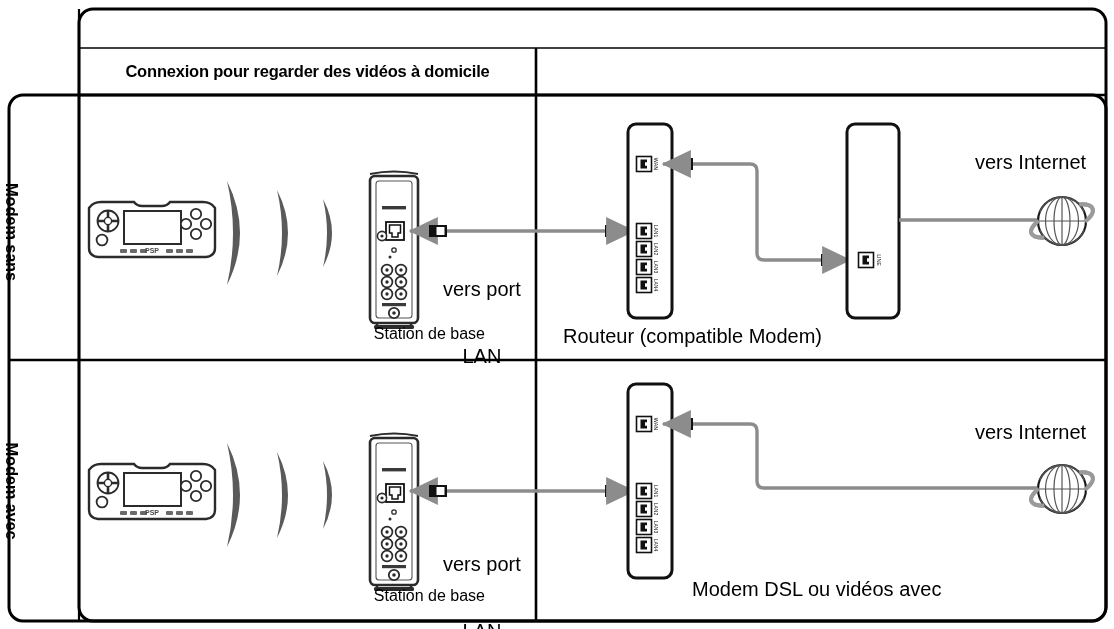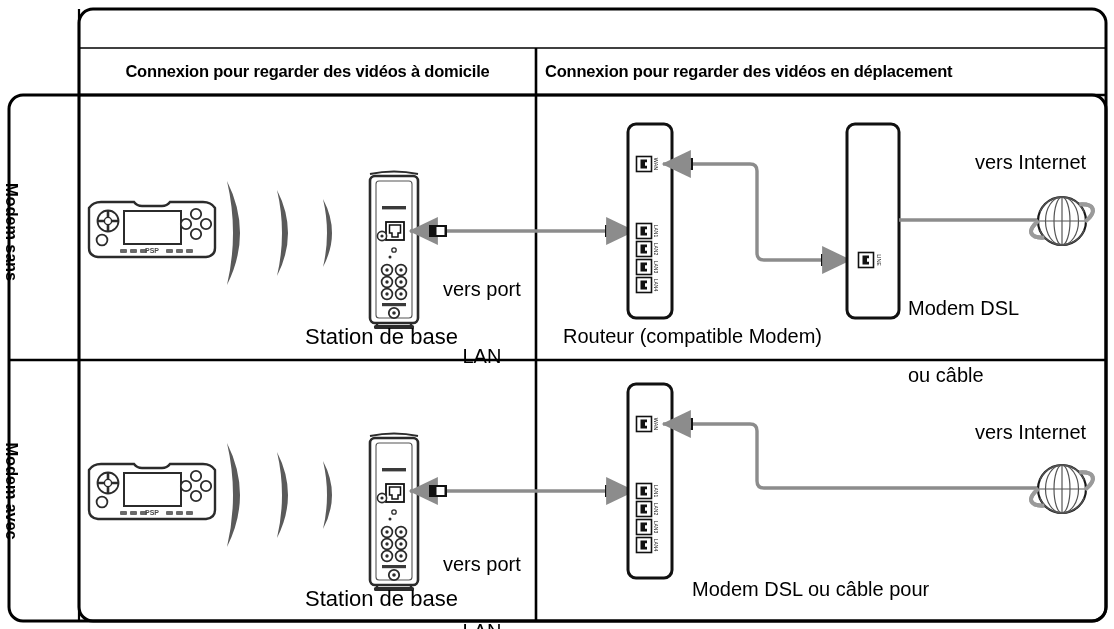--- a/index.html
+++ b/index.html
@@ -4,21 +4,21 @@
 <style>
   html,body{margin:0;padding:0;background:#ffffff;}
   body{width:1114px;height:629px;font-family:"Liberation Sans",sans-serif;color:#000;position:relative;overflow:hidden;}
   #stage{position:absolute;left:0;top:0;width:1114px;height:629px;}
   .svgroot{position:absolute;left:0;top:0;}
   .lbl{position:absolute;font-family:"Liberation Sans",sans-serif;color:#000;white-space:pre;line-height:1.12;}
   .hdr{font-size:16.5px;font-weight:bold;letter-spacing:-0.2px;}
   .rowlbl{font-size:16.5px;font-weight:bold;letter-spacing:-0.2px;text-align:center;
           transform-origin:50% 50%;}
   .cap{font-size:20px;font-weight:400;}
-  .capc{font-size:22px;font-weight:400;text-align:left;}
+  .capc{font-size:16px;font-weight:400;text-align:right;}
 </style>
 </head>
 <body>
 
 <div id="stage">
 
   <svg class="svgroot" width="1114" height="629" viewBox="0 0 1114 629">
     <defs>
       <g id="globe-sym">
         <ellipse cx="0" cy="0" rx="33" ry="12" fill="none" stroke="#9a9a9a" stroke-width="4" transform="rotate(-22)"></ellipse>
@@ -317,55 +317,50 @@
       <line x1="676" y1="424" x2="663" y2="424" stroke="#8c8c8c" stroke-width="3.4" marker-end="url(#arrgrey)"></line>
 
       <g transform="translate(1062,489)">
           <use href="#globe-sym"></use>
         </g>
     </g>
   </svg>
 
   <div class="lbl hdr" style="left:79px;top:62px;width:457px;text-align:center;">Connexion pour regarder des vidéos à domicile</div>
 
-  <div class="lbl hdr" style="left:545px;top:62px;width:560px;text-align:left;">Connexion pour regarder des vidéos en déplacement</div>
 
   <div class="lbl rowlbl" style="left:-63px;top:211px;width:200px;height:42px;transform:rotate(90deg);">
     <div>Modem sans</div>
     
   </div>
 
   <div class="lbl rowlbl" style="left:-63px;top:470px;width:200px;height:42px;transform:rotate(90deg);">
     <div>Modem avec</div>
     
   </div>
 
   <div class="lbl cap" style="left:443px;top:233px;">
     <div style="text-align:left;">vers port</div>
     <div style="text-align:center;">LAN</div>
   </div>
 
   <div class="lbl capc" style="left:305px;top:325px;width:180px;">Station de base</div>
 
   <div class="lbl cap" style="left:563px;top:325px;">Routeur (compatible Modem)</div>
 
-  <div class="lbl cap" style="left:908px;top:252px;">
-    <div>Modem DSL</div>
-    <div>ou câble</div>
-  </div>
 
   <div class="lbl cap" style="left:975px;top:151px;">vers Internet</div>
 
   <div class="lbl cap" style="left:443px;top:508px;">
     <div style="text-align:left;">vers port</div>
     <div style="text-align:center;">LAN</div>
   </div>
 
   <div class="lbl capc" style="left:305px;top:587px;width:180px;">Station de base</div>
 
   <div class="lbl cap" style="left:692px;top:533px;">
-    <div>Modem DSL ou câble pour</div>
+    <div>Modem DSL ou vidéos avec</div>
     
   </div>
 
   <div class="lbl cap" style="left:975px;top:421px;">vers Internet</div>
 
 </div>
 
 </body></html>

